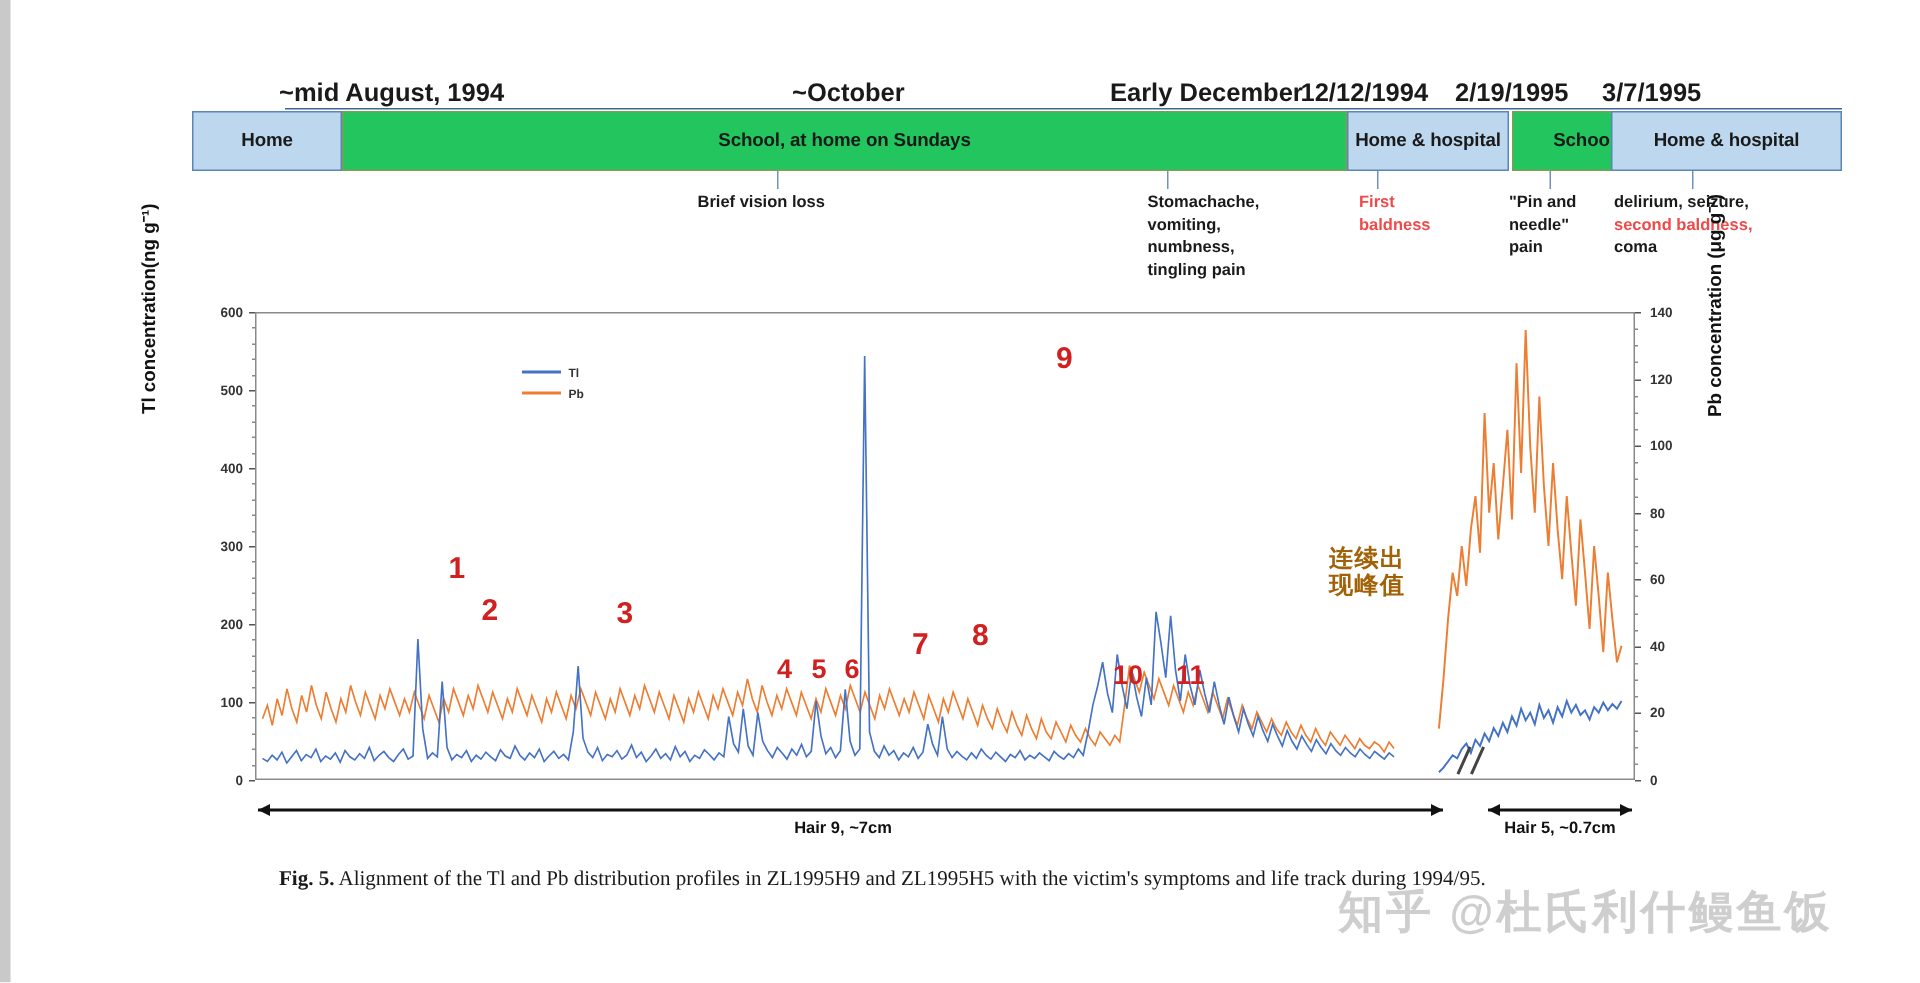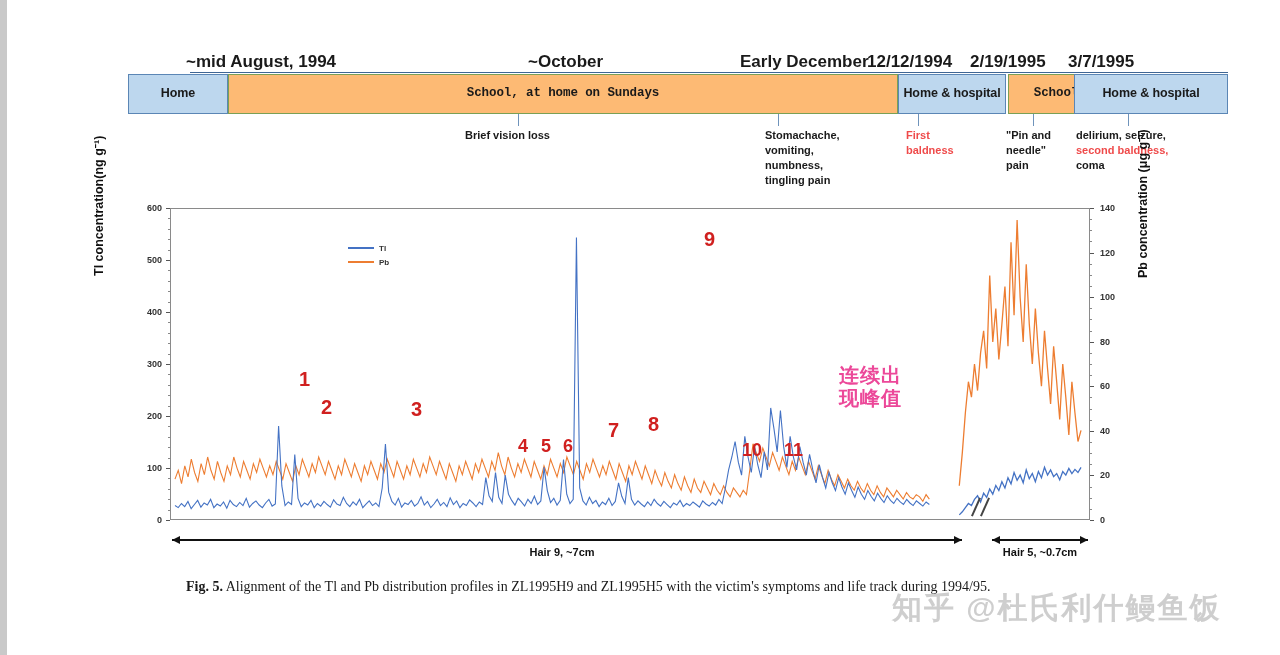--- a/index.html
+++ b/index.html
@@ -18,21 +18,21 @@
   
   #timeline { position:absolute; left:128px; top:74px; width:1100px; height:40px; }
   .tl-seg {
     position:absolute; top:0; height:40px;
     border:1px solid #5b86b5;
     display:flex; align-items:center; justify-content:center;
     font-size:12.5px; font-weight:bold; color:#1a1a1a;
     text-align:center; line-height:1.05; letter-spacing:-0.1px;
   }
   .tl-seg.blue  { background:#bdd7ee; }
-  .tl-seg.green { background:#fdba74; border-color:#7aa055;font-family:Liberation Mono, monospace; }
+  .tl-seg.green { background:#22c55e; border-color:#7aa055; }
 
   .tl-date {
     position:absolute; font-size:17px; font-weight:bold; color:#1a1a1a;
     white-space:nowrap;
   }
   .tl-topline { position:absolute; background:#3f6694; height:1px; }
 
   .tl-note {
     position:absolute; font-size:11px; font-weight:bold; color:#1a1a1a;
     line-height:1.35; white-space:pre-line;
@@ -74,22 +74,22 @@
   .lg-txt { font-size:8px; color:#333; font-weight:bold; }
 
   
   .pk {
     position:absolute; color:#d0201f; font-weight:bold;
     font-size:20px; line-height:1;
   }
   .pk.sm { font-size:18px; }
 
   .cn-note {
-    position:absolute; color:#ec4899; font-weight:bold;
-    font-size:20px; line-height:1.15; letter-spacing:1px;
+    position:absolute; color:#a16207; font-weight:bold;
+    font-size:16px; line-height:1.15; letter-spacing:1px;margin-left:47px;
   }
 
   
   .brk { position:absolute; width:2px; height:20px; background:#444; transform:rotate(24deg); }
 
   
   .arrow-wrap { position:absolute; height:12px; }
   .arrow-line { position:absolute; top:5px; left:0; right:0; height:1.6px; background:#111; }
   .arrow-head {
     position:absolute; top:1.5px; width:0; height:0;

